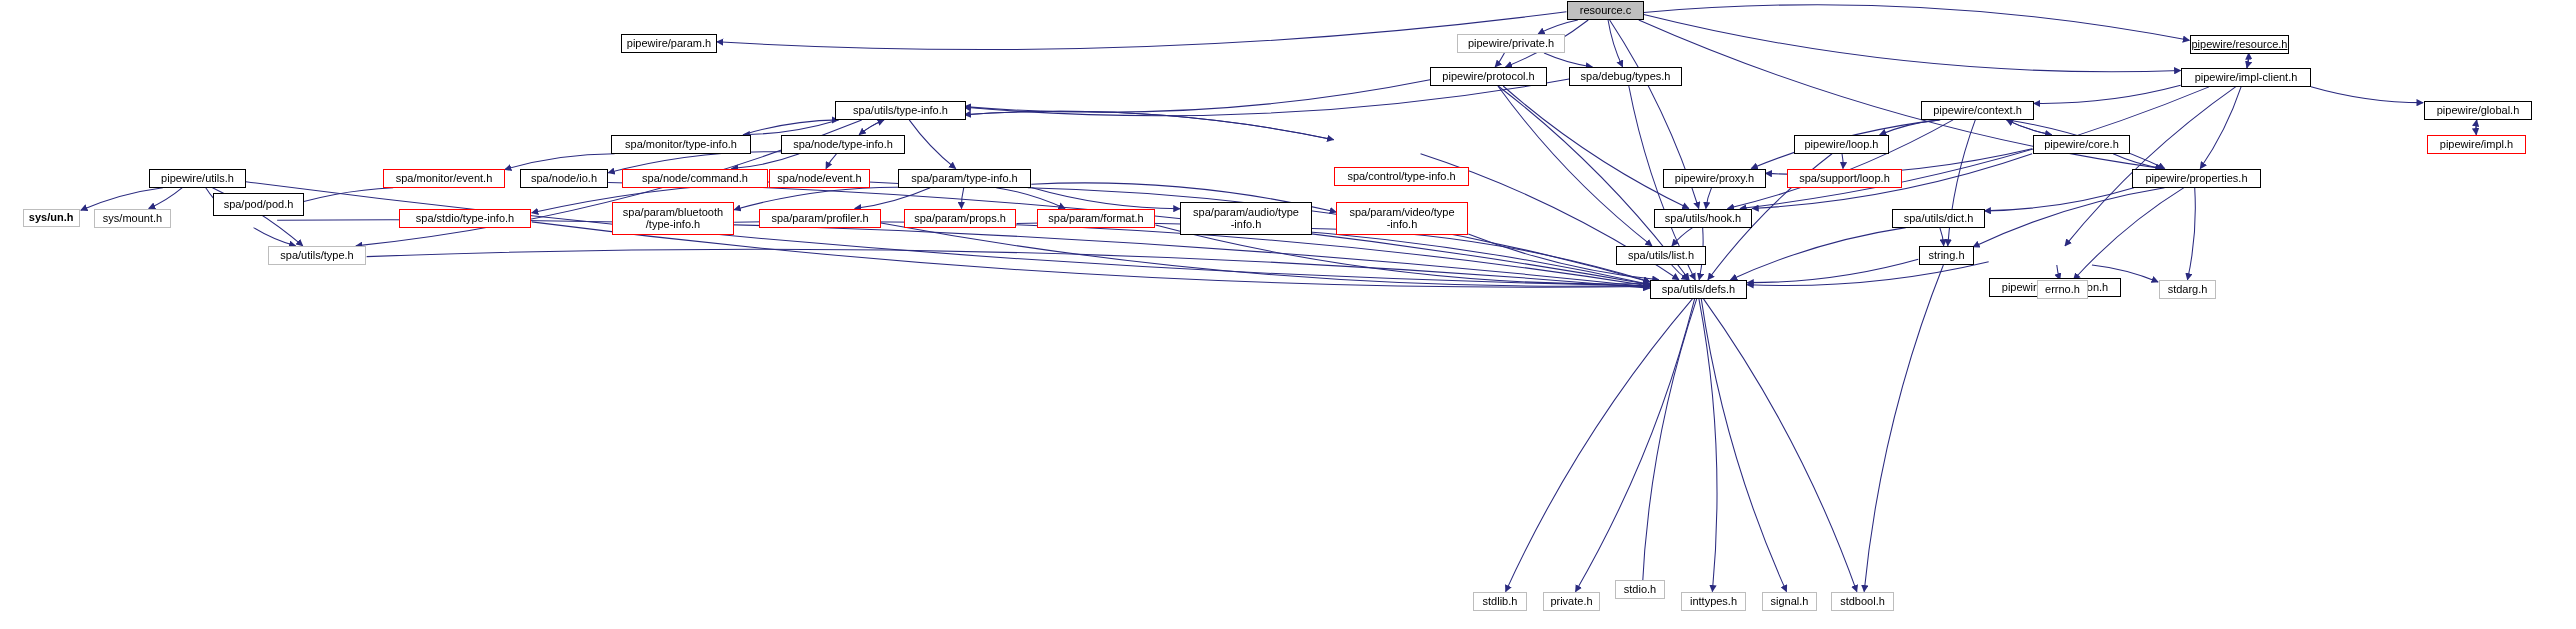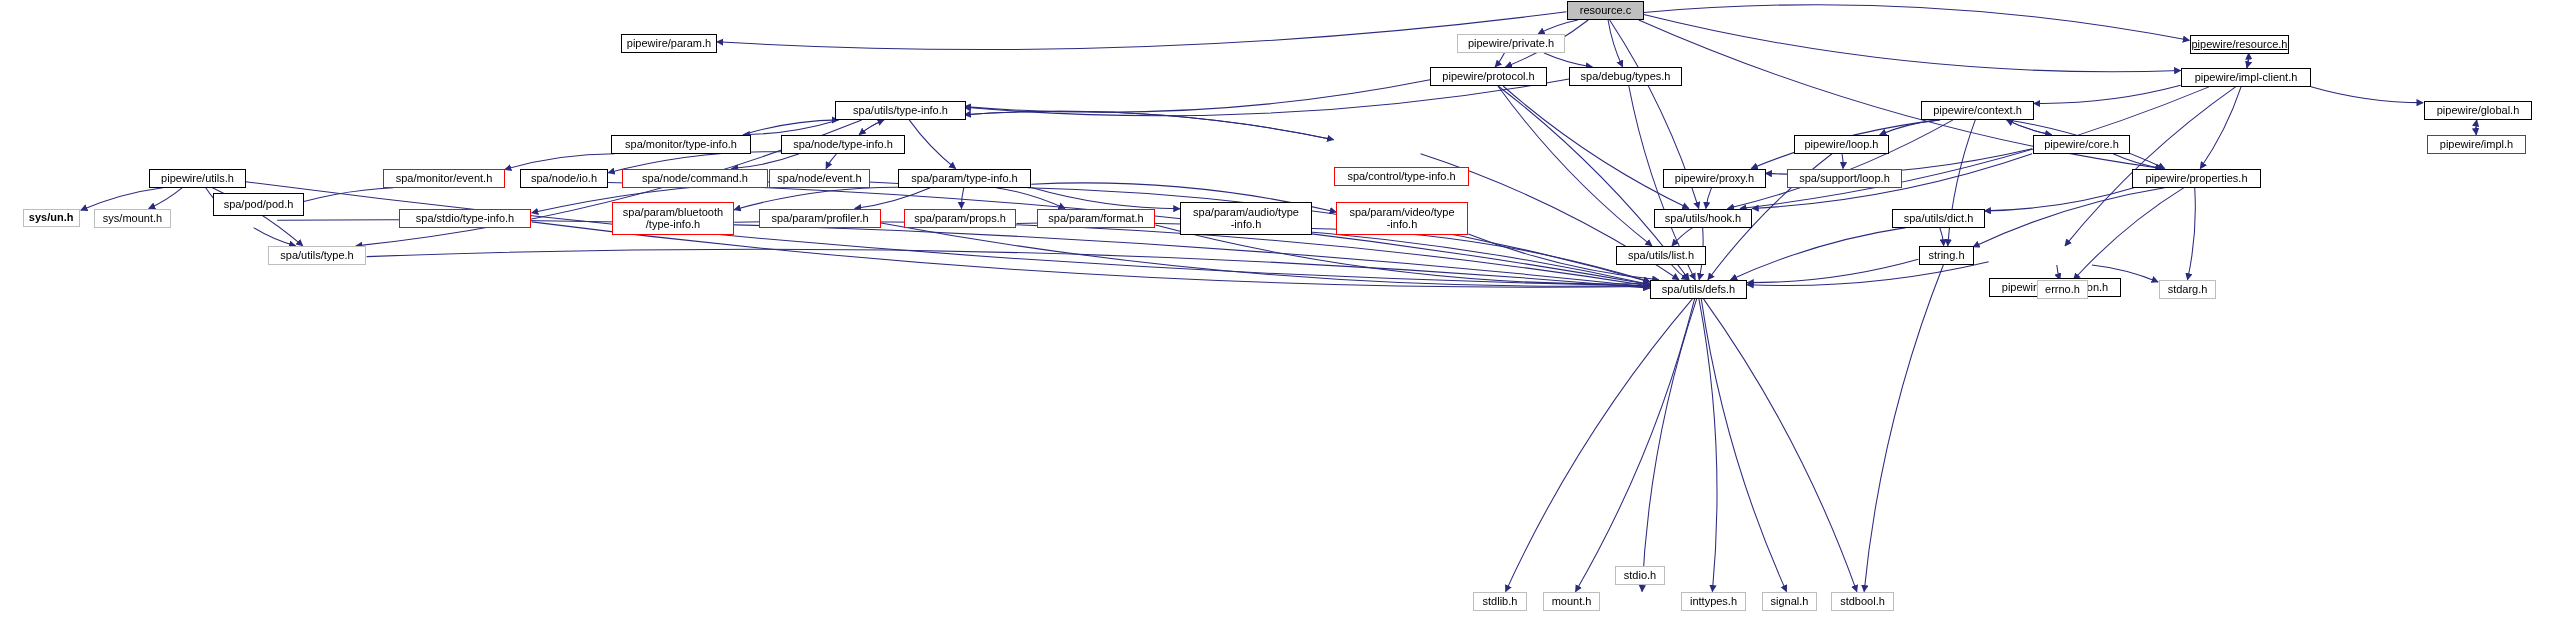--- a/index.html
+++ b/index.html
@@ -175,20 +175,20 @@
       <div class="node blackbox bold" style="left: 1654px; top: 209px; width: 98px; height: 19px;">spa/utils/hook.h</div>
       <div class="node blackbox" style="left: 1892px; top: 209px; width: 93px; height: 19px;">spa/utils/dict.h</div>
       <div class="node graybox" style="left: 268px; top: 246px; width: 98px; height: 19px;">spa/utils/type.h</div>
       <div class="node blackbox" style="left: 1616px; top: 246px; width: 90px; height: 19px;">spa/utils/list.h</div>
       <div class="node blackbox" style="left: 1919px; top: 246px; width: 55px; height: 19px;">string.h</div>
       <div class="node blackbox" style="left: 1989px; top: 246px; width: 132px; height: 19px; margin-top: 32px;">pipewire/permission.h</div>
       <div class="node graybox" style="left: 2037px; top: 280px; width: 51px; height: 19px;">errno.h</div>
       <div class="node graybox" style="left: 2159px; top: 280px; width: 57px; height: 19px;">stdarg.h</div>
       <div class="node blackbox bold" style="left: 1650px; top: 280px; width: 97px; height: 19px;">spa/utils/defs.h</div>
       <div class="node graybox" style="left: 1473px; top: 592px; width: 54px; height: 19px;">stdlib.h</div>
-      <div class="node graybox" style="left: 1543px; top: 592px; width: 57px; height: 19px;">mount.h</div>
-      <div class="node graybox" style="left: 1615px; top: 566px; width: 50px; height: 19px;">stdio.h</div>
+      <div class="node graybox" style="left: 1543px; top: 592px; width: 57px; height: 19px;">private.h</div>
+      <div class="node graybox" style="left: 1615px; top: 580px; width: 50px; height: 19px;">stdio.h</div>
       <div class="node graybox" style="left: 1681px; top: 592px; width: 65px; height: 19px;">inttypes.h</div>
       <div class="node graybox" style="left: 1762px; top: 592px; width: 55px; height: 19px;">signal.h</div>
       <div class="node graybox" style="left: 1831px; top: 592px; width: 63px; height: 19px;">stdbool.h</div>
     </div>
 </div>
 
 
 </body></html>

